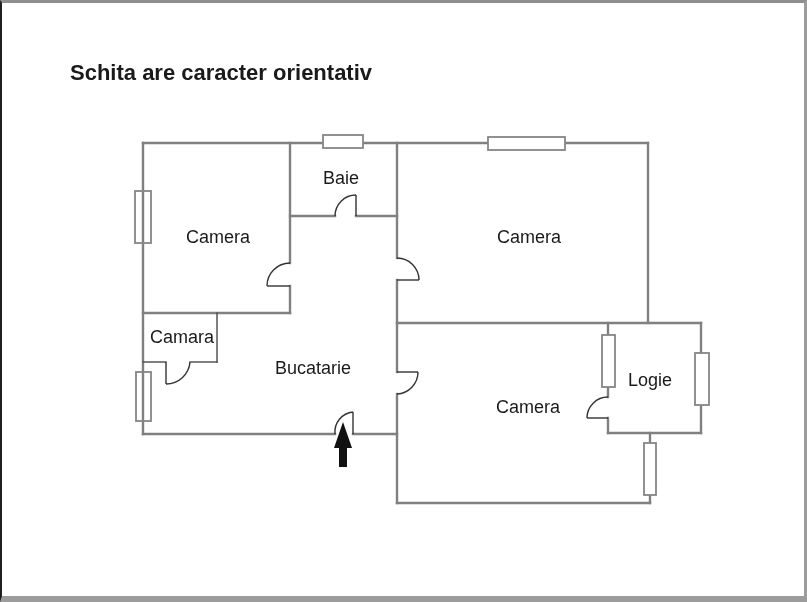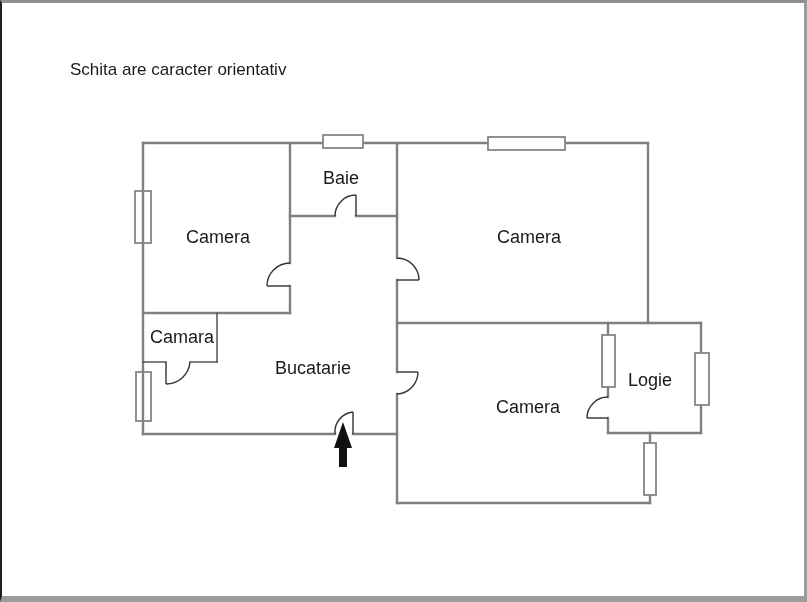--- a/index.html
+++ b/index.html
@@ -17,22 +17,22 @@
     border-right: 3px solid #9c9c9c;
     border-bottom: 6px solid #9c9c9c;
     border-left: 2px solid #1f1f1f;
     overflow: hidden;
     box-sizing: content-box;
   }
   .title {
     position: absolute;
     left: 68px;
     top: 57px;
-    font-size: 17px;
-    font-weight: 400;
+    font-size: 22px;
+    font-weight: 700;
     color: #1a1a1a;
     letter-spacing: 0px;
     white-space: nowrap;
   }
   svg.plan {
     position: absolute;
     left: -2px;   
     top: -3px;    
     width: 807px;
     height: 602px;

